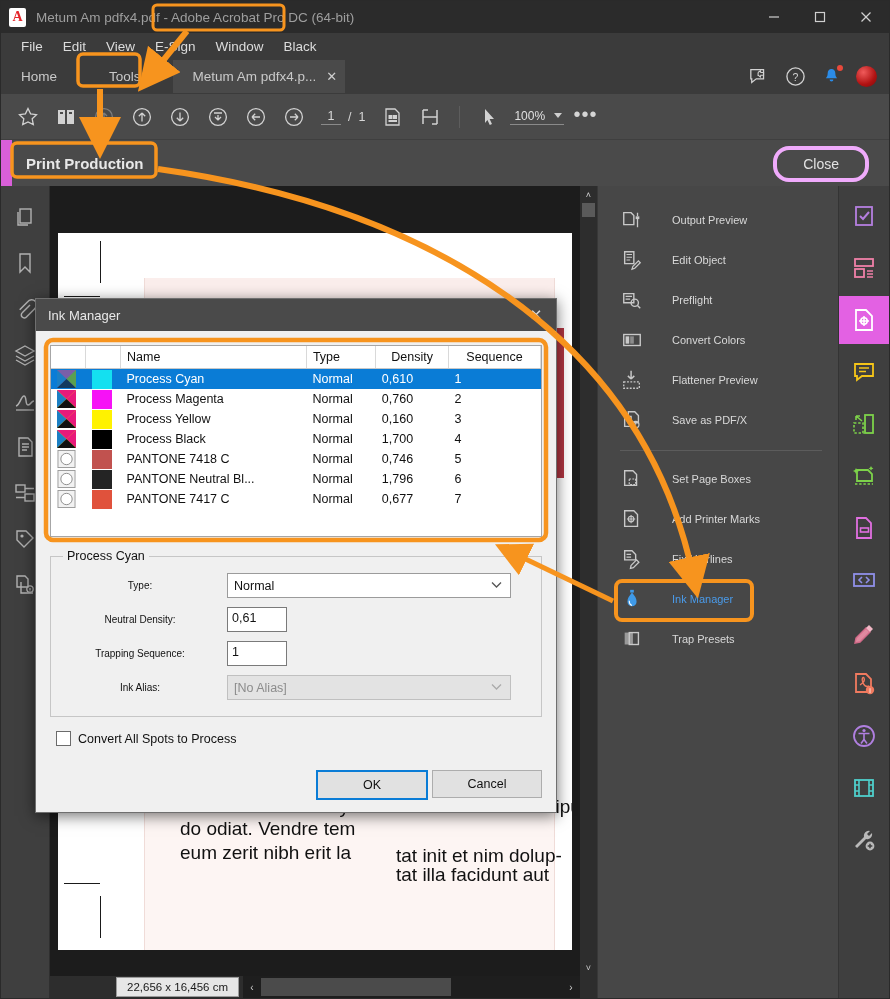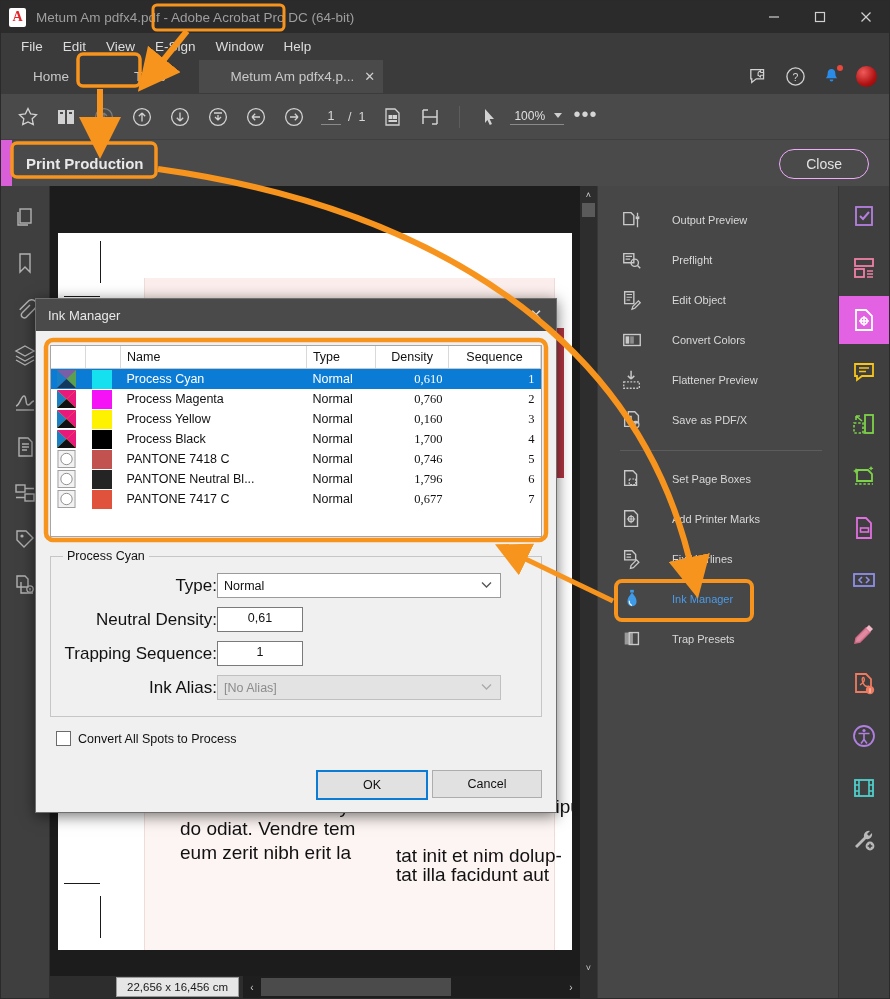--- a/index.html
+++ b/index.html
@@ -31,22 +31,22 @@
   .winbtn{width:46px;height:32px;display:flex;align-items:center;justify-content:center;color:#cfcfcf;font-size:13px;}
   .winbtn svg{display:block;}
 
   
   .menubar{height:27px;background:#3b3b3b;display:flex;align-items:center;padding-left:10px;}
   .menu-item{padding:2px 10px;color:#dcdcdc;font-size:13.5px;}
 
   
   .tabstrip{height:33px;background:#3b3b3b;display:flex;align-items:flex-end;position:relative;}
   .tab{
-    height:33px;display:flex;align-items:center;padding:0 32px;
-    color:#c9c9c9;font-size:13.5px;background:#4a4a4a;margin-right:1px;
+    height:33px;display:flex;align-items:center;padding:0 20px;
+    color:#c9c9c9;font-size:13.5px;background:#4a4a4a;margin-right:12px;
   }
   .tab.plain{background:#3b3b3b;}
   .tab.doc{background:#4a4a4a;padding-right:8px;}
   .tab .closex{margin-left:10px;color:#cfcfcf;font-size:13px;}
   .tabstrip-right{margin-left:auto;display:flex;align-items:center;gap:14px;padding-right:12px;height:33px;}
   .tb-ico{width:22px;height:22px;display:flex;align-items:center;justify-content:center;}
   .avatar{width:21px;height:21px;border-radius:50%;
     background:radial-gradient(circle at 35% 30%,#f05a5a,#b01212 60%,#7a0a0a);}
   .bell-wrap{position:relative;}
   .bell-dot{position:absolute;top:-1px;right:-1px;width:6px;height:6px;border-radius:50%;background:#e8493b;}
@@ -61,21 +61,21 @@
   .zoombox{display:flex;align-items:center;gap:6px;border-bottom:1px solid #8a8a8a;padding:0 2px 1px 4px;}
   .zoomval{font-size:12px;color:#e0e0e0;min-width:34px;}
   .caret{width:0;height:0;border-left:4px solid transparent;border-right:4px solid transparent;border-top:5px solid #cfcfcf;}
   .dots{color:#d5d5d5;font-size:20px;letter-spacing:1px;line-height:0;padding-bottom:6px;}
 
   
   .toolsetbar{height:47px;background:#4a4a4a;display:flex;align-items:center;position:relative;border-top:1px solid #3f3f3f;}
   .pink-tick{width:11px;height:47px;background:#d85fd8;}
   .toolset-name{color:#e8e8e8;font-size:15px;padding-left:14px;font-weight:bold;}
   .close-btn{
-    margin-left:auto;margin-right:20px;border:1px solid #f0abfc;border-radius:16px;
+    margin-left:auto;margin-right:20px;border:4px solid #f0abfc;border-radius:16px;
     padding:6px 26px;color:#e2e2e2;font-size:14px;background:transparent;
   }
 
   
   .workspace{position:absolute;left:0;right:0;top:185px;bottom:0;display:flex;}
   .navrail{width:48px;background:#3f3f3f;display:flex;flex-direction:column;align-items:center;padding-top:18px;gap:20px;border-right:1px solid #2f2f2f;}
   .navrail .ri{width:26px;height:26px;display:flex;align-items:center;justify-content:center;opacity:.85;}
 
   .docarea{flex:1;background:#1c1c1c;position:relative;overflow:hidden;}
   .doc-scroll-v{position:absolute;right:0;top:0;bottom:0;width:17px;background:#2d2d2d;}
@@ -125,41 +125,41 @@
   .dlg-body{padding:14px 14px 12px 14px;}
 
   .ink-table{border:1px solid #a6a6a6;background:#fff;height:190px;overflow:hidden;}
   table.ink{border-collapse:collapse;width:100%;font-size:12.5px;color:#111;}
   table.ink th{
     font-weight:normal;text-align:left;padding:4px 6px;border-bottom:1px solid #c8c8c8;
     border-right:1px solid #d9d9d9;background:#fff;font-size:12.5px;
   }
   table.ink th.ctr{text-align:center;}
   table.ink td{padding:0 6px;height:20px;font-size:12.5px;border:none;}
-  table.ink td.ctr{text-align:right;font-family:Liberation Serif, serif;}
+  table.ink td.ctr{text-align:left;}
   table.ink tr.sel td{background:#0a7cd6;color:#fff;}
   td.sw1,th.sw1{width:22px;padding:0;}
   td.sw2,th.sw2{width:22px;padding:0;}
   .swatch{width:20px;height:19px;display:block;}
   .cmyk-ico{width:19px;height:18px;display:block;}
   .spot-ico{width:19px;height:18px;display:block;}
 
   fieldset.grp{
     margin:12px 0 0 0;border:1px solid #c6c6c6;padding:10px 12px 16px 12px;
   }
   fieldset.grp legend{font-size:12.5px;color:#111;padding:0 4px;}
   .frow{display:flex;align-items:center;margin-bottom:9px;}
-  .flabel{width:154px;text-align:right;font-size:17px;color:#111;}
+  .flabel{width:154px;text-align:center;padding-right:10px;font-size:10px;color:#111;}
   .fsel{
     flex:0 0 276px;height:23px;background:#fff;border:1px solid #9b9b9b;
     display:flex;align-items:center;padding-left:6px;font-size:12.5px;color:#111;position:relative;
   }
   .fsel .chev{position:absolute;right:8px;top:7px;}
   .fsel.disabled{background:#e3e3e3;border-color:#c0c0c0;color:#8c8c8c;}
-  .ftext{width:50px;height:21px;background:#fff;border:1px solid #7a7a7a;font-size:12.5px;color:#111;padding:1px 17px;line-height:19px;text-align:center;}
+  .ftext{width:50px;height:21px;background:#fff;border:1px solid #7a7a7a;font-size:12.5px;color:#111;padding:1px 4px;line-height:19px;}
 
   .cbrow{display:flex;align-items:center;margin:14px 0 0 6px;font-size:12.5px;color:#111;}
   .cbox{width:13px;height:13px;border:1px solid #6b6b6b;background:#fff;margin-right:7px;}
   .btnrow{display:flex;justify-content:flex-end;gap:4px;margin-top:24px;}
   .btn{width:108px;height:26px;background:#e1e1e1;border:1px solid #adadad;font-size:12.5px;color:#111;
        display:flex;align-items:center;justify-content:center;}
   .btn.primary{border:2px solid #0a7cd6;}
 
   
   .anno{position:absolute;inset:0;pointer-events:none;}
@@ -191,21 +191,21 @@
       </div>
     </div>
   </div>
 
   <div class="menubar">
     <div class="menu-item">File</div>
     <div class="menu-item">Edit</div>
     <div class="menu-item">View</div>
     <div class="menu-item">E-Sign</div>
     <div class="menu-item">Window</div>
-    <div class="menu-item">Help</div>
+    <div class="menu-item">Black</div>
   </div>
 
   <div class="tabstrip">
     <div class="tab plain">Home</div>
     <div class="tab plain">Tools</div>
     <div class="tab doc">
       <span>Metum Am pdfx4.p...</span>
       <span class="closex">✕</span>
     </div>
     <div class="tabstrip-right">
@@ -435,37 +435,37 @@
               <path d="M3 4h8l3 3v10H3z" fill="none" stroke="#c9c9c9" stroke-width="1.5"></path>
               <path d="M18 4v4M18 11v9" stroke="#c9c9c9" stroke-width="1.4"></path>
               <rect x="16" y="8" width="4" height="3" fill="#c9c9c9"></rect>
             </svg>
         </span>
         <span>Output Preview</span>
       </div>
       <div class="tp-item">
         <span class="tpi">
           <svg width="22" height="22" viewBox="0 0 24 24">
+              <path d="M4 3h10v13H4z" fill="none" stroke="#c9c9c9" stroke-width="1.5"></path>
+              <path d="M6 6h6M6 9h6M6 12h4" stroke="#c9c9c9" stroke-width="1.2"></path>
+              <path d="M13 19l6-6 2 2-6 6-3 1z" fill="none" stroke="#c9c9c9" stroke-width="1.4"></path>
+            </svg>
+        </span>
+        <span>Edit Object</span>
+      </div>
+      <div class="tp-item">
+        <span class="tpi">
+          <svg width="22" height="22" viewBox="0 0 24 24">
               <path d="M3 5h11v10H3z" fill="none" stroke="#c9c9c9" stroke-width="1.5"></path>
               <path d="M5 8h7M5 11h5" stroke="#c9c9c9" stroke-width="1.3"></path>
               <circle cx="15" cy="15" r="4" fill="none" stroke="#c9c9c9" stroke-width="1.5"></circle>
               <path d="M18 18l3 3" stroke="#c9c9c9" stroke-width="1.6"></path>
             </svg>
         </span>
         <span>Preflight</span>
-      </div>
-      <div class="tp-item">
-        <span class="tpi">
-          <svg width="22" height="22" viewBox="0 0 24 24">
-              <path d="M4 3h10v13H4z" fill="none" stroke="#c9c9c9" stroke-width="1.5"></path>
-              <path d="M6 6h6M6 9h6M6 12h4" stroke="#c9c9c9" stroke-width="1.2"></path>
-              <path d="M13 19l6-6 2 2-6 6-3 1z" fill="none" stroke="#c9c9c9" stroke-width="1.4"></path>
-            </svg>
-        </span>
-        <span>Edit Object</span>
       </div>
       <div class="tp-item">
         <span class="tpi">
           <svg width="22" height="22" viewBox="0 0 24 24">
               <rect x="3" y="6" width="18" height="12" fill="none" stroke="#c9c9c9" stroke-width="1.5"></rect>
               <rect x="5" y="8" width="4" height="8" fill="#c9c9c9"></rect>
               <rect x="10" y="8" width="4" height="8" fill="#8c8c8c"></rect>
             </svg>
         </span>
         <span>Convert Colors</span>

